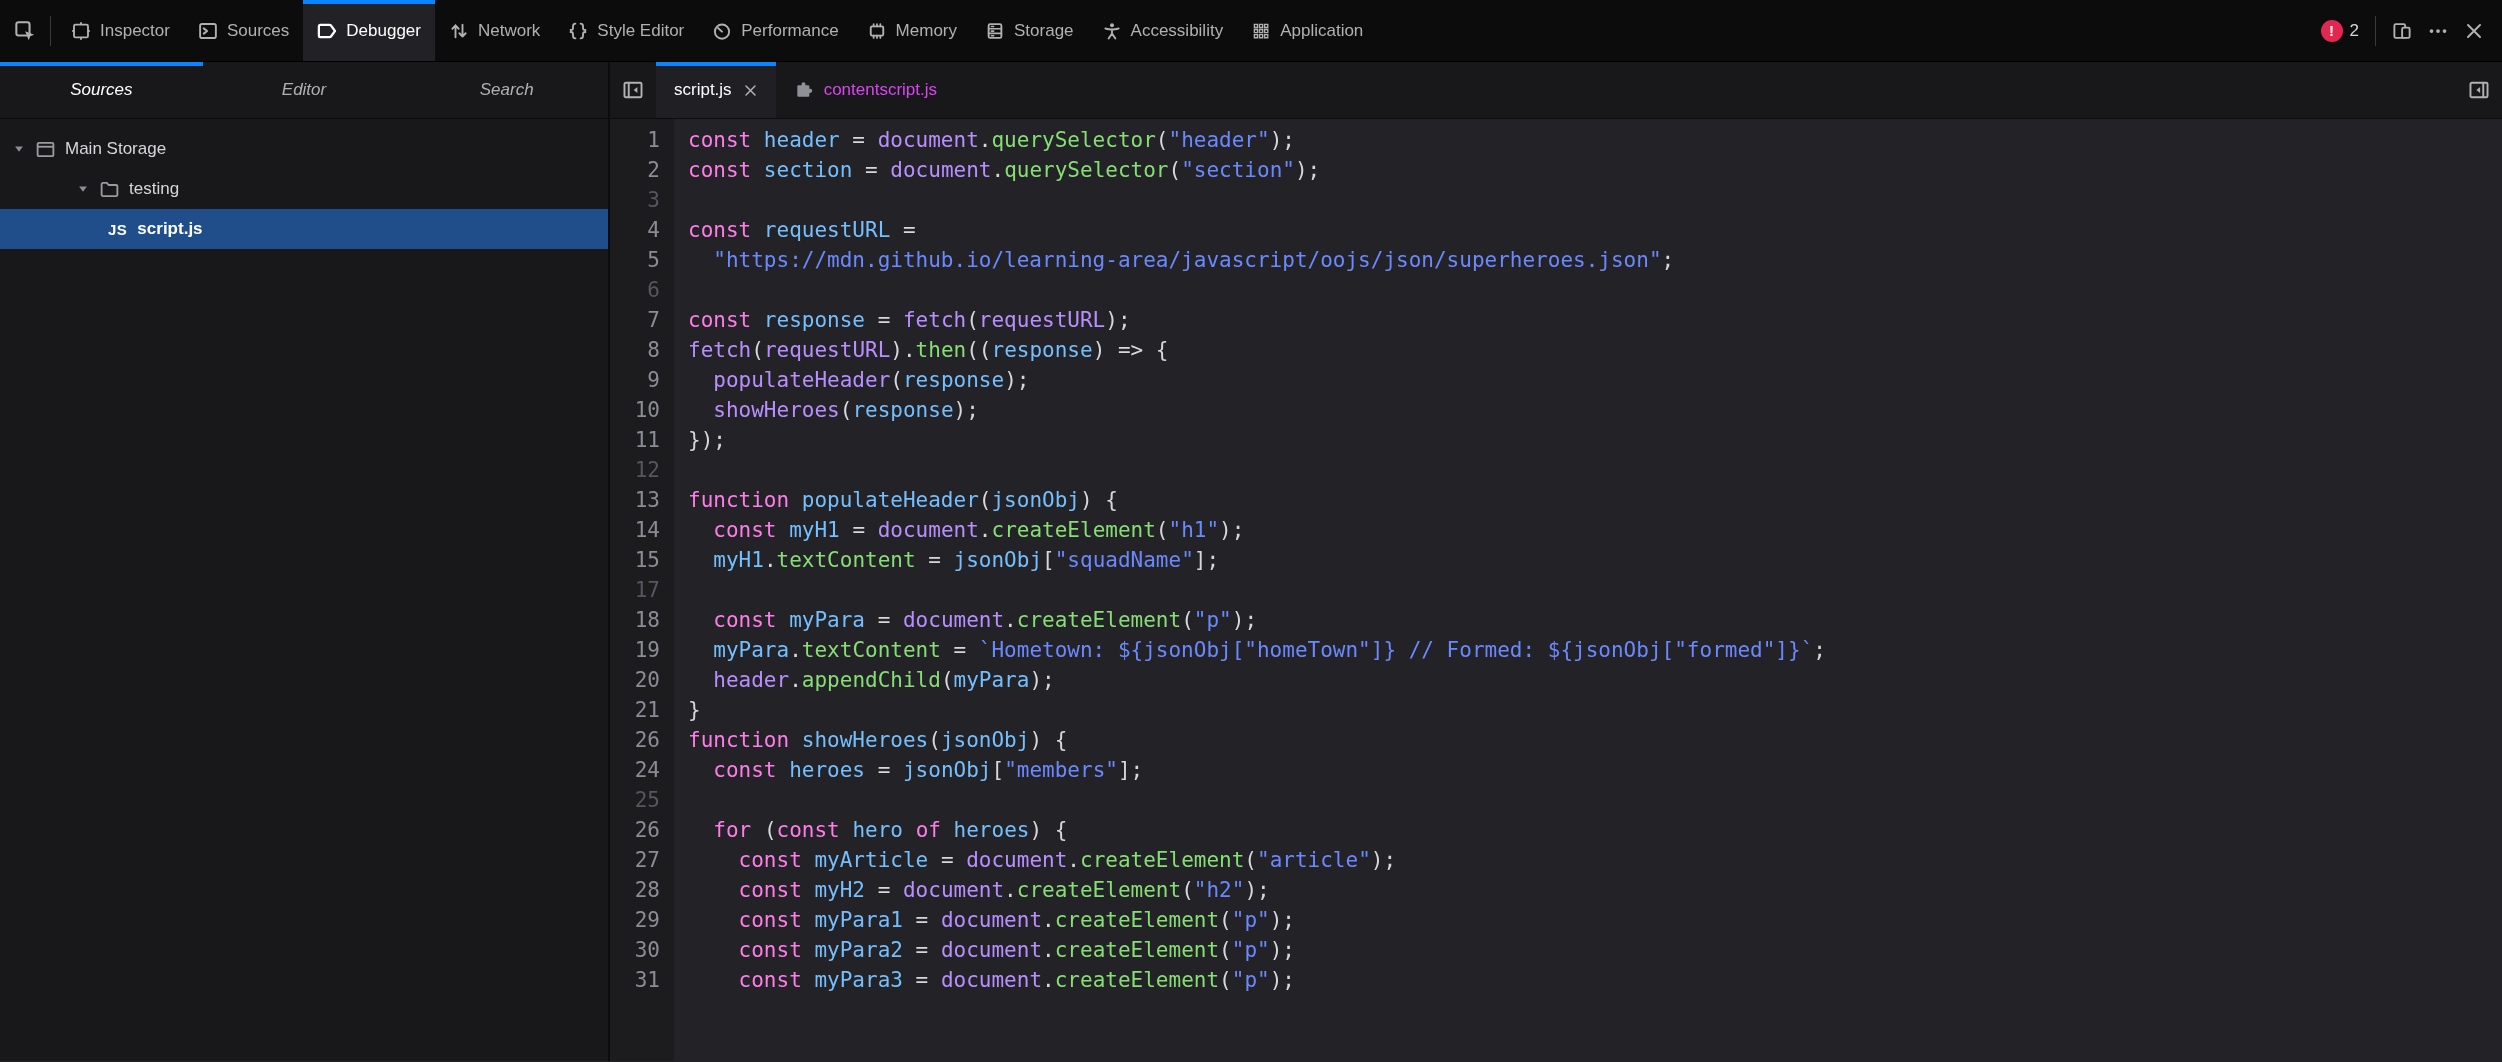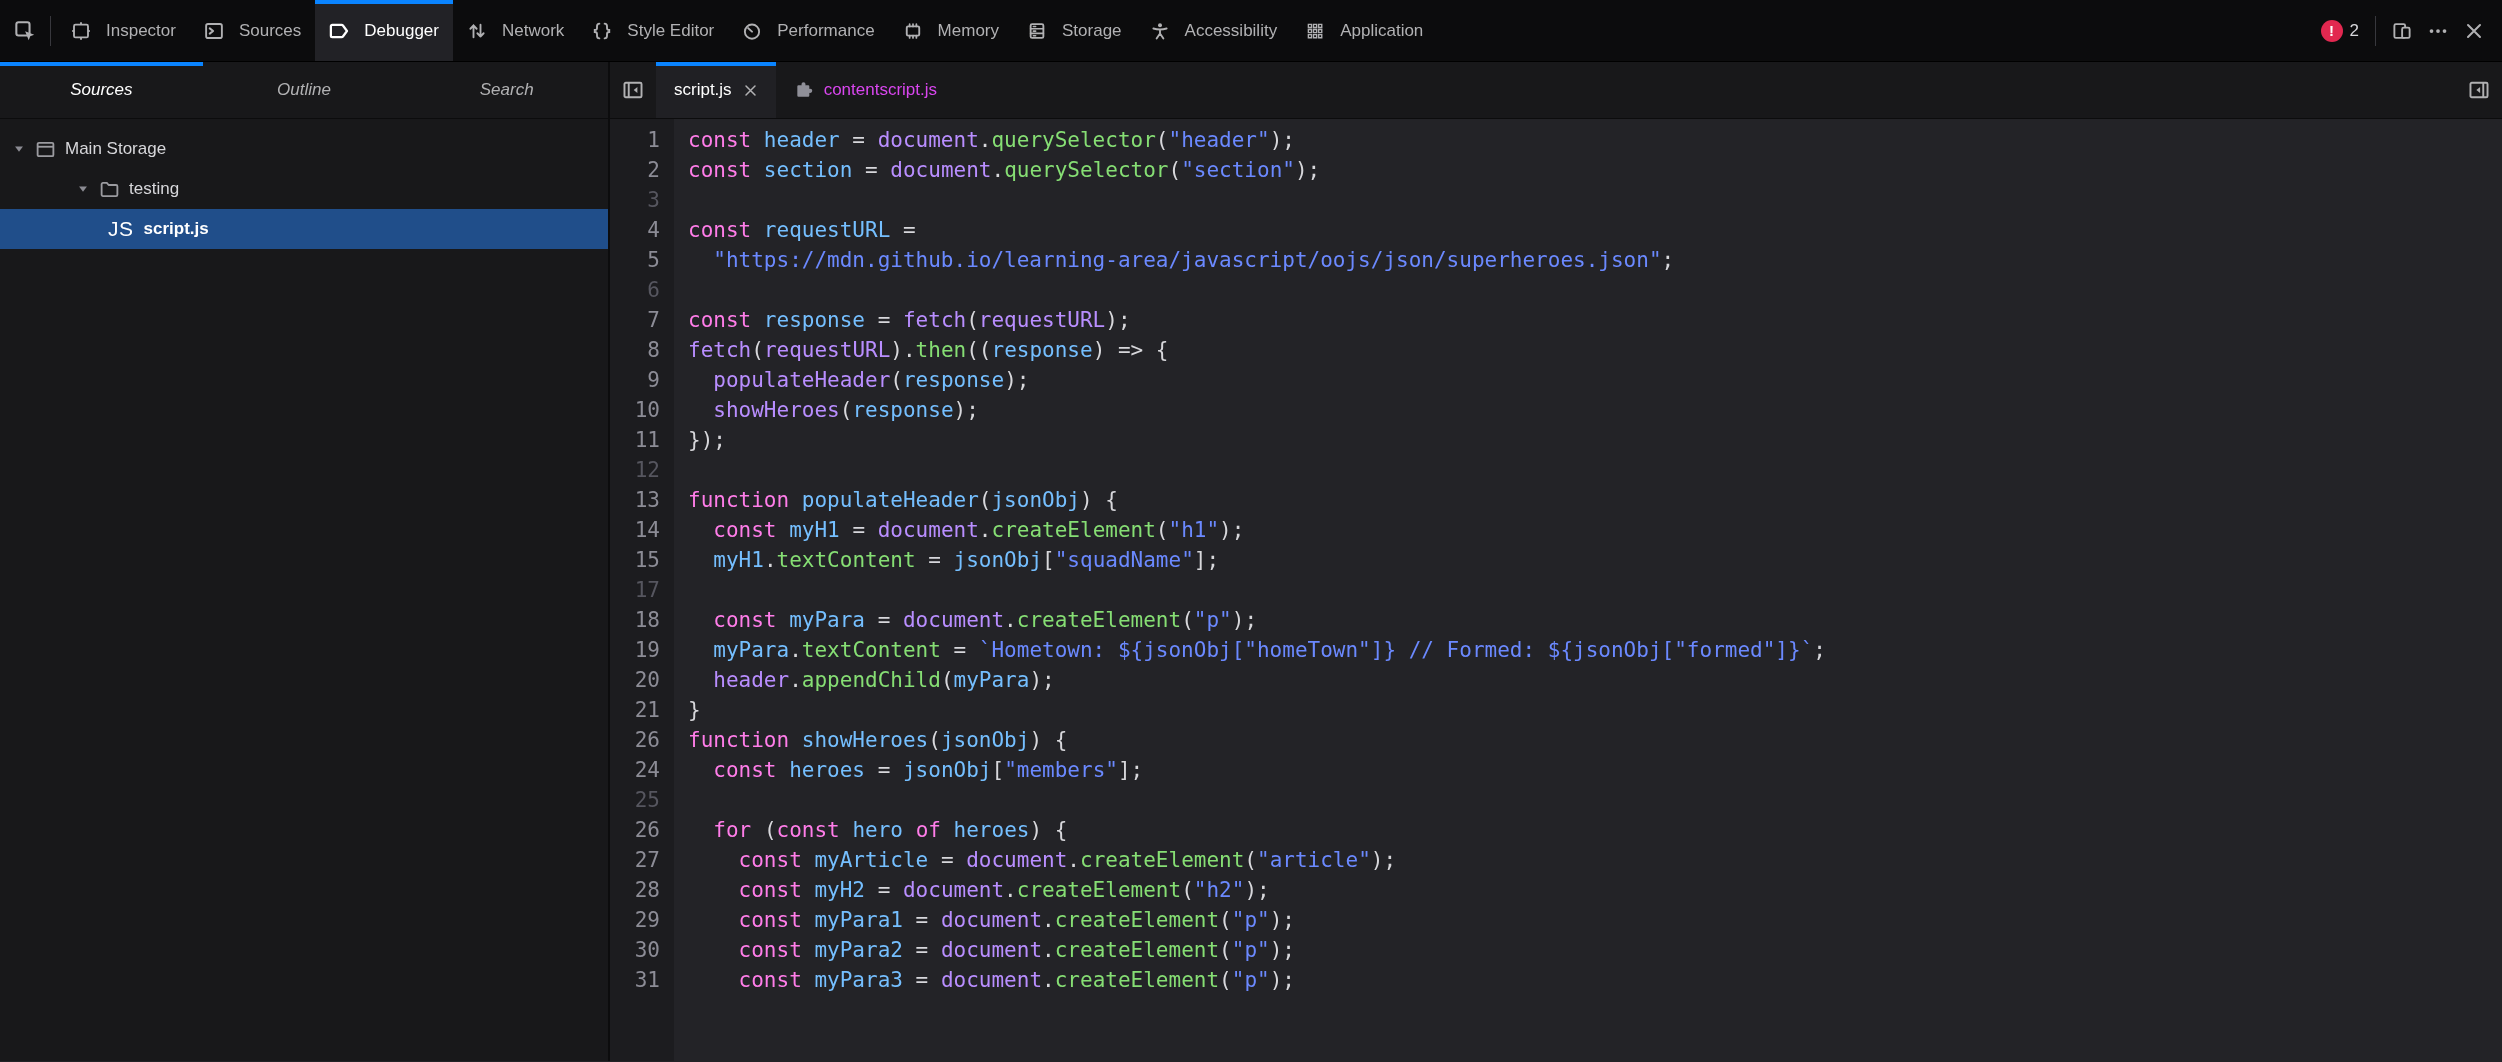--- a/index.html
+++ b/index.html
@@ -13,21 +13,21 @@
   svg { display:block; }
 
   
   .toolbar {
     height:62px; background:#0c0c0d; display:flex; align-items:stretch;
     border-bottom:1px solid #000; position:relative;
   }
   .tb-icon-btn { width:50px; display:flex; align-items:center; justify-content:center; color:#b1b1b3; cursor:default; }
   .tb-sep { width:1px; height:30px; background:#38383d; align-self:center; }
   .tool-tabs { display:flex; align-items:stretch; margin-left:6px; }
-  .tool-tab { display:flex; align-items:center; gap:15px; padding:0 14px; font-size:17px; color:#b1b1b3; position:relative; }
+  .tool-tab { display:flex; align-items:center; gap:9px; padding:0 14px; font-size:17px; color:#b1b1b3; position:relative; }
   .tool-tab.active { color:#fff; background:#222226; }
   .tool-tab.active::before { content:""; position:absolute; top:0; left:0; right:0; height:4px; background:var(--accent); }
   .tool-tab svg { width:20px; height:20px; }
   .tb-right { margin-left:auto; display:flex; align-items:center; gap:16px; padding-right:18px; }
   .err-badge { display:flex; align-items:center; gap:7px; }
   .err-circle { width:22px; height:22px; border-radius:50%; background:var(--error); color:#fff;
     font-weight:700; font-size:15px; display:flex; align-items:center; justify-content:center; }
   .err-count { color:#d7d7db; font-size:17px; }
   .tb-right svg { width:20px; height:20px; color:#b1b1b3; }
 
@@ -38,21 +38,21 @@
   .sidebar { width:610px; background:#18181a; border-right:2px solid #0c0c0d; display:flex; flex-direction:column; flex:none; }
   .side-tabs { height:57px; display:flex; border-bottom:1px solid #0c0c0d; flex:none;font-style:italic; }
   .side-tab { flex:1; display:flex; align-items:center; justify-content:center; font-size:17px; color:#b1b1b3; position:relative; }
   .side-tab.active { color:#fff; }
   .side-tab.active::before { content:""; position:absolute; top:0; left:0; right:0; height:4px; background:var(--accent); }
   .tree { padding-top:10px; }
   .tree-row { height:40px; display:flex; align-items:center; color:#d7d7db; font-size:17px; }
   .tree-row .caret { width:14px; height:14px; color:#8b8b93; margin-right:9px; flex:none; }
   .tree-row .node-icon { width:21px; height:21px; color:#9b9ba0; margin-right:9px; flex:none; }
   .tree-row.selected { background:var(--sel); color:#fff; font-weight:600; }
-  .js-badge { font-weight:400; font-size:21px; letter-spacing:.5px; margin-right:10px; color:#fff; }
+  .js-badge { font-weight:700; font-size:15px; letter-spacing:.5px; margin-right:10px; color:#fff; }
 
   
   .editor { flex:1; display:flex; flex-direction:column; min-width:0; }
   .ed-tabbar { height:57px; background:#18181a; border-bottom:1px solid #0c0c0d; display:flex; align-items:stretch; flex:none; }
   .ed-toggle { width:46px; display:flex; align-items:center; justify-content:center; color:#b1b1b3; }
   .ed-toggle svg { width:22px; height:22px; }
   .ed-tab { display:flex; align-items:center; gap:11px; padding:0 18px; font-size:17px; color:#d946ef; position:relative; }
   .ed-tab.active { color:#fff; background:#202024; }
   .ed-tab.active::before { content:""; position:absolute; top:0; left:0; right:0; height:4px; background:var(--accent); }
   .ed-tab .close-x { width:15px; height:15px; color:#b1b1b3; }
@@ -244,21 +244,21 @@
         <use href="#i-close"></use>
       </svg>
   </div>
 </header>
 
 <div class="panels">
 
   <aside class="sidebar">
     <div class="side-tabs" id="side-tabs">
         <div class="side-tab active">Sources</div>
-        <div class="side-tab">Outline</div>
+        <div class="side-tab">Editor</div>
         <div class="side-tab">Search</div>
       </div>
     <div class="tree" id="source-tree">
         <div class="tree-row" style="padding-left: 12px;">
           <svg class="caret">
             <use href="#i-caret-down"></use>
           </svg>
           <svg class="node-icon">
             <use href="#i-window"></use>
           </svg>

